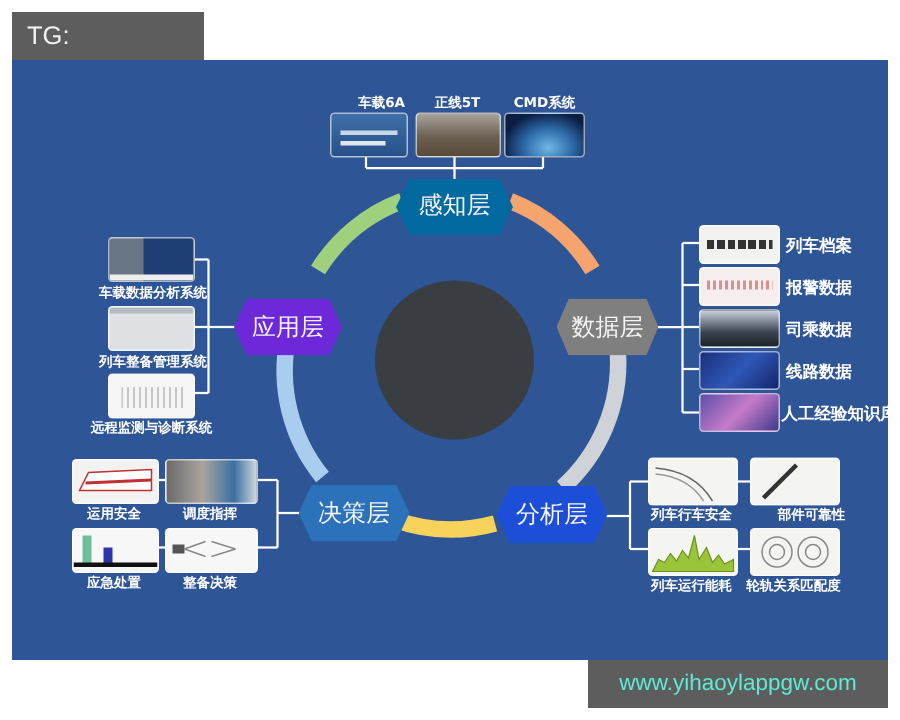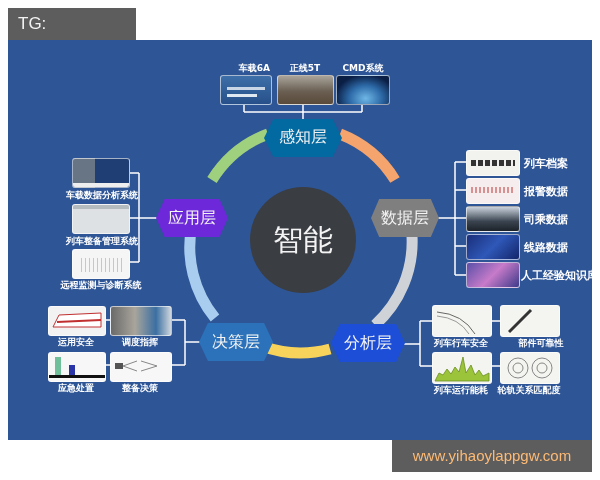--- a/index.html
+++ b/index.html
@@ -1,21 +1,21 @@
 <!DOCTYPE html>
 <html><head>
 <meta charset="utf-8">
 <style>
   html, body { margin:0; padding:0; }
   body { width:600px; height:480px; background:#ffffff; position:relative; overflow:hidden;
          font-family:"DejaVu Sans","Liberation Sans",sans-serif; }
   .tag { position:absolute; left:8px; top:8px; height:32px; background:#5d5d5d; color:#f2f2f2;
          font-family:"Liberation Sans",sans-serif; font-size:17px; line-height:32px; padding:0 10px 0 10px; box-sizing:border-box; width:128px; }
   .panel { position:absolute; left:8px; top:40px; width:584px; height:400px; background:#2e5596; }
-  .watermark { position:absolute; left:392px; top:440px; width:200px; height:32px; background:#5d5d5d; color:#fdba74;
+  .watermark { position:absolute; left:392px; top:440px; width:200px; height:32px; background:#5d5d5d; color:#5eead4;
          font-family:"Liberation Sans",sans-serif; font-size:15px; line-height:32px; text-align:center; }
   svg.ring { position:absolute; left:0; top:0; }
   .center { position:absolute; left:250px; top:187px; width:106px; height:106px; border-radius:50%; background:#3a3d42;
          color:#f4f4f4; font-size:30px; line-height:38px; text-align:center; display:flex; flex-direction:column; justify-content:center; }
   .hex { position:absolute; height:38px; color:#f4f4f4; font-size:16px; line-height:38px; text-align:center;
          clip-path:polygon(12% 0,88% 0,100% 50%,88% 100%,12% 100%,0 50%); }
   .thumb { position:absolute; border-radius:3px; overflow:hidden; border:1px solid rgba(255,255,255,0.6); }
   .cap { position:absolute; color:#ffffff; font-size:9px; font-weight:bold; white-space:nowrap; text-align:center; }
   .capL { position:absolute; color:#ffffff; font-size:11px; font-weight:bold; white-space:nowrap; }
 </style>
@@ -67,21 +67,20 @@
 
     <line x1="139" y1="218" x2="160" y2="218"></line>
     <line x1="139" y1="173" x2="139" y2="262"></line>
     <line x1="128" y1="173" x2="139" y2="173"></line>
     <line x1="128" y1="218" x2="139" y2="218"></line>
     <line x1="128" y1="262" x2="139" y2="262"></line>
   </g>
 </svg>
 
 <div class="center">
-  <div>智能</div>
 </div>
 
 <div class="hex" style="left:264px;top:119px;width:78px;background:#0369a1;font-family:Liberation Mono, monospace;">感知层</div>
 <div class="hex" style="left:371px;top:199px;width:68px;background:#7f7f7f;">数据层</div>
 <div class="hex" style="left:331px;top:324px;width:74px;background:#1d4ed8;">分析层</div>
 <div class="hex" style="left:199px;top:323px;width:74px;background:#2b72ba;">决策层</div>
 <div class="hex" style="left:156px;top:199px;width:72px;background:#6d28d9;">应用层</div>
 
 <div class="cap" style="left:220px;top:62px;width:50px;text-align:right;">车载6A</div>
 <div class="thumb" style="left:220px;top:75px;width:50px;height:28px;background:linear-gradient(#3e6fa8,#27508a);">

